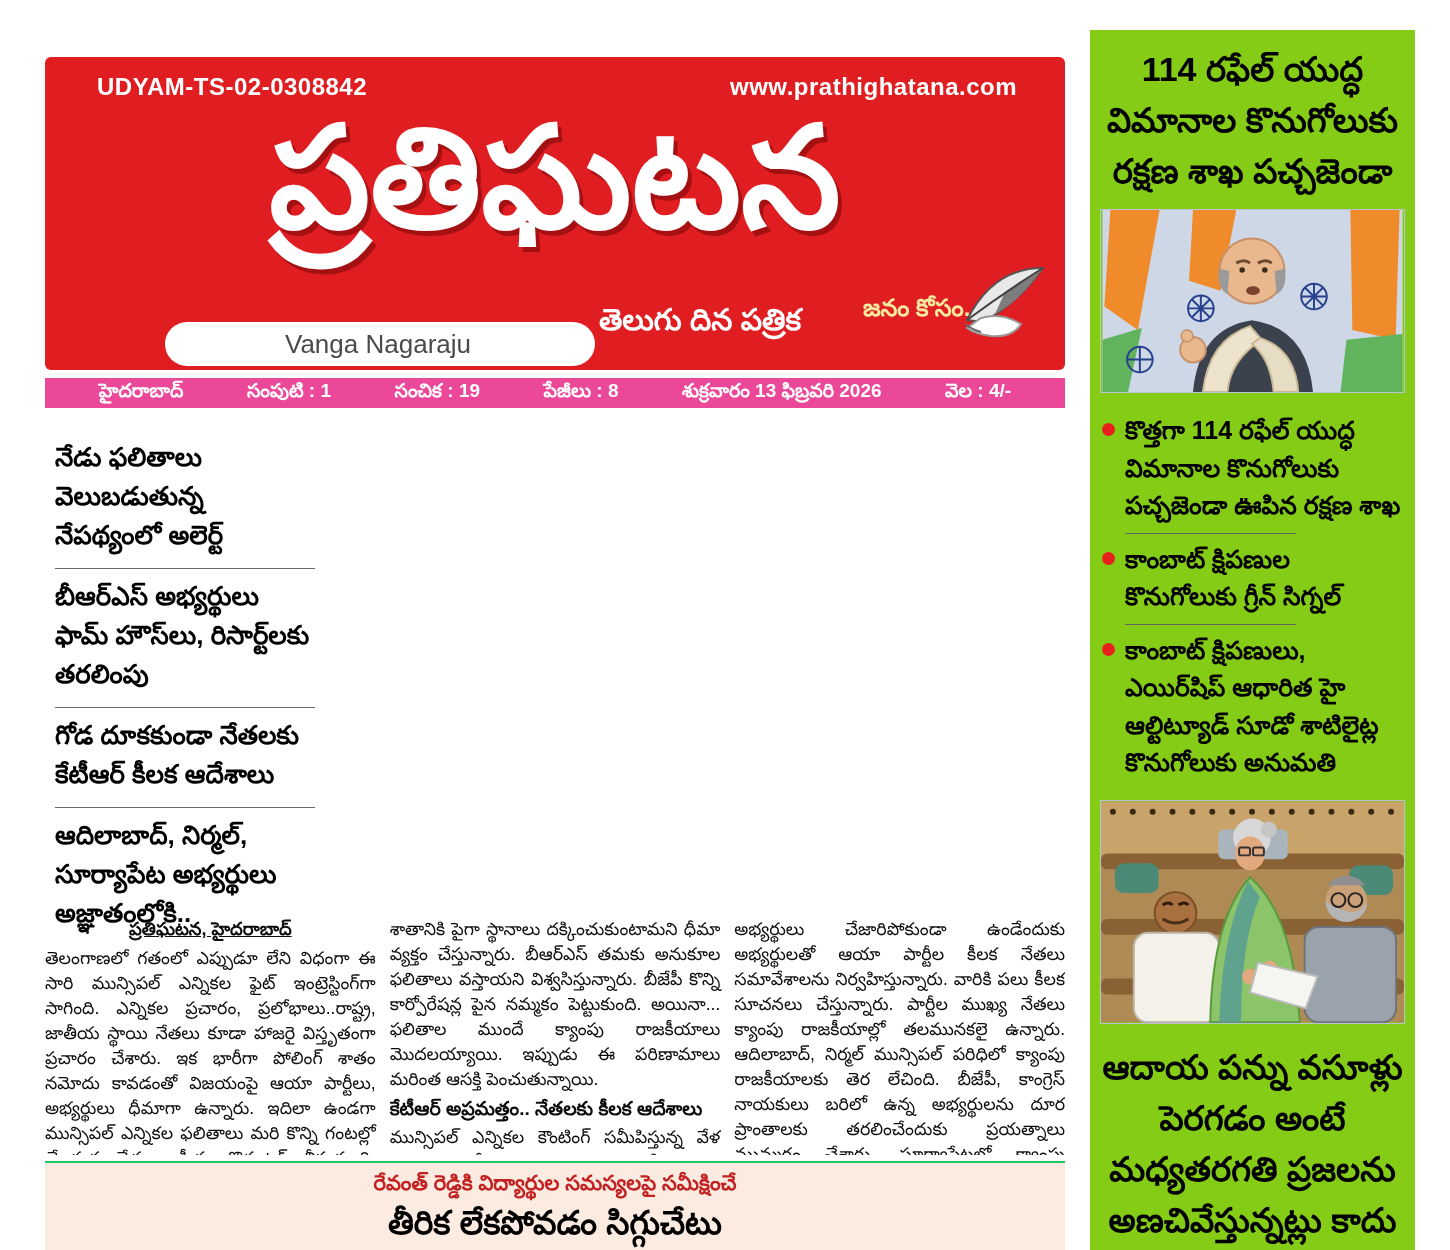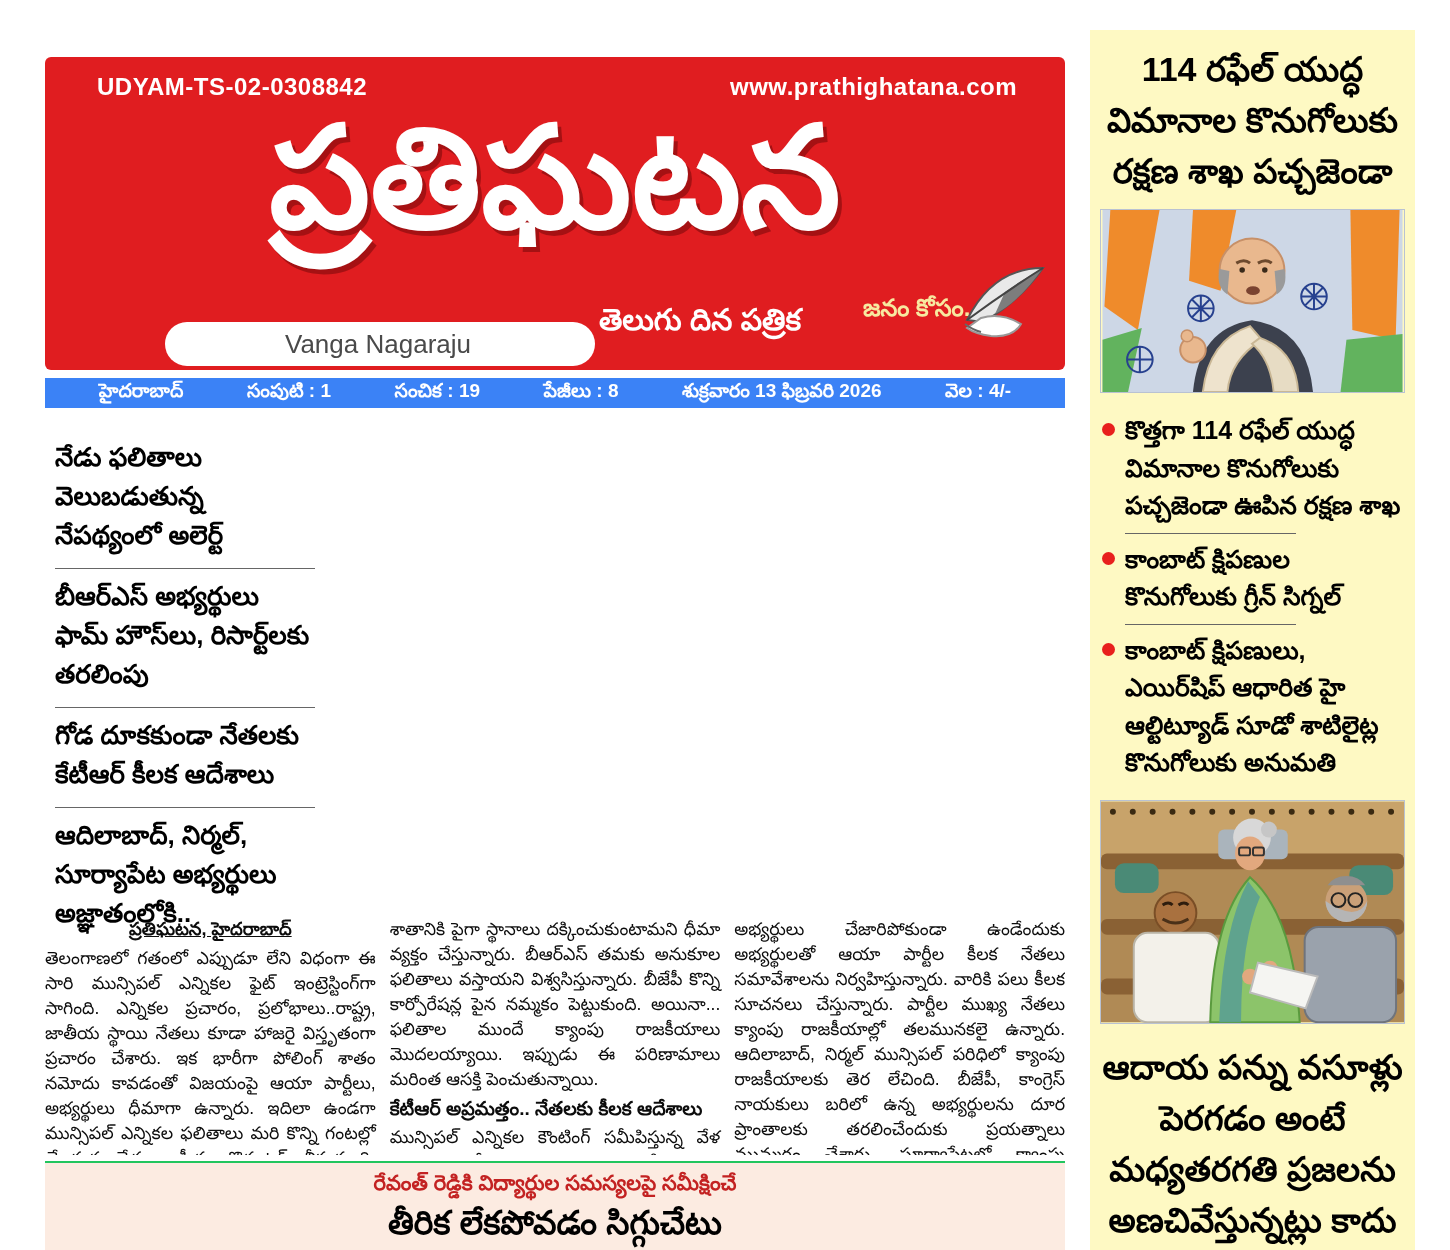--- a/index.html
+++ b/index.html
@@ -18,21 +18,21 @@
               text-shadow:4px 5px 0 rgba(125,10,12,.6);}
   .editor-pill{position:absolute;z-index:1;left:120px;bottom:4px;width:430px;height:44px;
                background:#fff;border-radius:22px;}
   .mast-editor{position:absolute;z-index:3;left:240px;bottom:10px;color:#4a4a4a;font-size:26px;}
   .mast-tagline{position:absolute;z-index:3;left:505px;bottom:26px;width:300px;text-align:center;
                 color:#fff;font-weight:bold;font-size:30px;}
   .mast-slogan{position:absolute;z-index:3;right:88px;bottom:42px;color:#f7e9a0;
                font-weight:bold;font-size:24px;}
   .quill{position:absolute;z-index:3;right:18px;bottom:28px;width:92px;height:80px;}
 
-  .infobar{margin-top:8px;height:30px;background:#3b82f6;display:flex;align-items:center;
+  .infobar{margin-top:8px;height:30px;background:#ec4899;display:flex;align-items:center;
            justify-content:space-around;color:#fff;font-weight:bold;font-size:19px;padding:0 22px;}
 
   
   .lead{display:flex;margin-top:16px;height:485px;flex-direction:column;}
   .cartoon{position:relative;width:750px;height:480px;background:#fff;overflow:hidden;
            background-image:linear-gradient(#eef2f8 1px,transparent 1px),
                             linear-gradient(90deg,#eef2f8 1px,transparent 1px);
            background-size:36px 36px;}
   .cartoon svg.scene{position:absolute;left:0;top:0;}
   .kicker{position:absolute;left:258px;top:8px;width:480px;text-align:center;z-index:4;
@@ -57,21 +57,21 @@
   .bl-head{text-align:center;font-weight:bold;font-size:58px;color:#0a0a0a;letter-spacing:1px;line-height:1.1;}
   .bl-frag{position:absolute;left:0;bottom:-6px;width:100%;height:52px;}
   .bm{flex:1;background:#fcebe1;border-top:2px solid #22c55e;padding:8px 14px 0;position:relative;overflow:hidden;}
   .bm-kicker{color:#c32222;font-weight:bold;font-size:21px;text-align:center;}
   .bm-head{color:#000;font-weight:bold;font-size:33px;text-align:center;margin-top:4px;}
   .bm-body{position:absolute;left:16px;top:92px;width:170px;font-size:18px;line-height:1.5;text-align:left;}
   .bm-photo{position:absolute;right:14px;top:88px;width:152px;height:80px;border:1px solid #999;overflow:hidden;}
 
   
   .right-zone{position:absolute;left:1090px;top:30px;width:325px;height:1220px;
-              background:#fef9c3;overflow:hidden;}
+              background:#84cc16;overflow:hidden;}
   .rz-head{font-weight:bold;color:#000;text-align:center;line-height:1.5;font-size:34px;padding:14px 10px 8px;}
   .rz-photo{margin:4px 10px;border:1px solid #b9c2d2;overflow:hidden;}
   .rz-photo.p1{height:182px;}
   .rz-photo.p2{height:222px;margin-top:14px;}
   .bullets{padding:8px 8px 2px 12px;}
   .bullet{display:flex;gap:10px;align-items:flex-start;padding:7px 0 2px;}
   .dot{flex:none;width:13px;height:13px;border-radius:50%;background:#e8201d;margin-top:11px;}
   .bt{font-size:25px;font-weight:bold;line-height:1.5;color:#000;}
   .bsep{height:0;border-bottom:1.5px solid #666;width:56%;margin:6px 0 0 23px;}
 </style>

